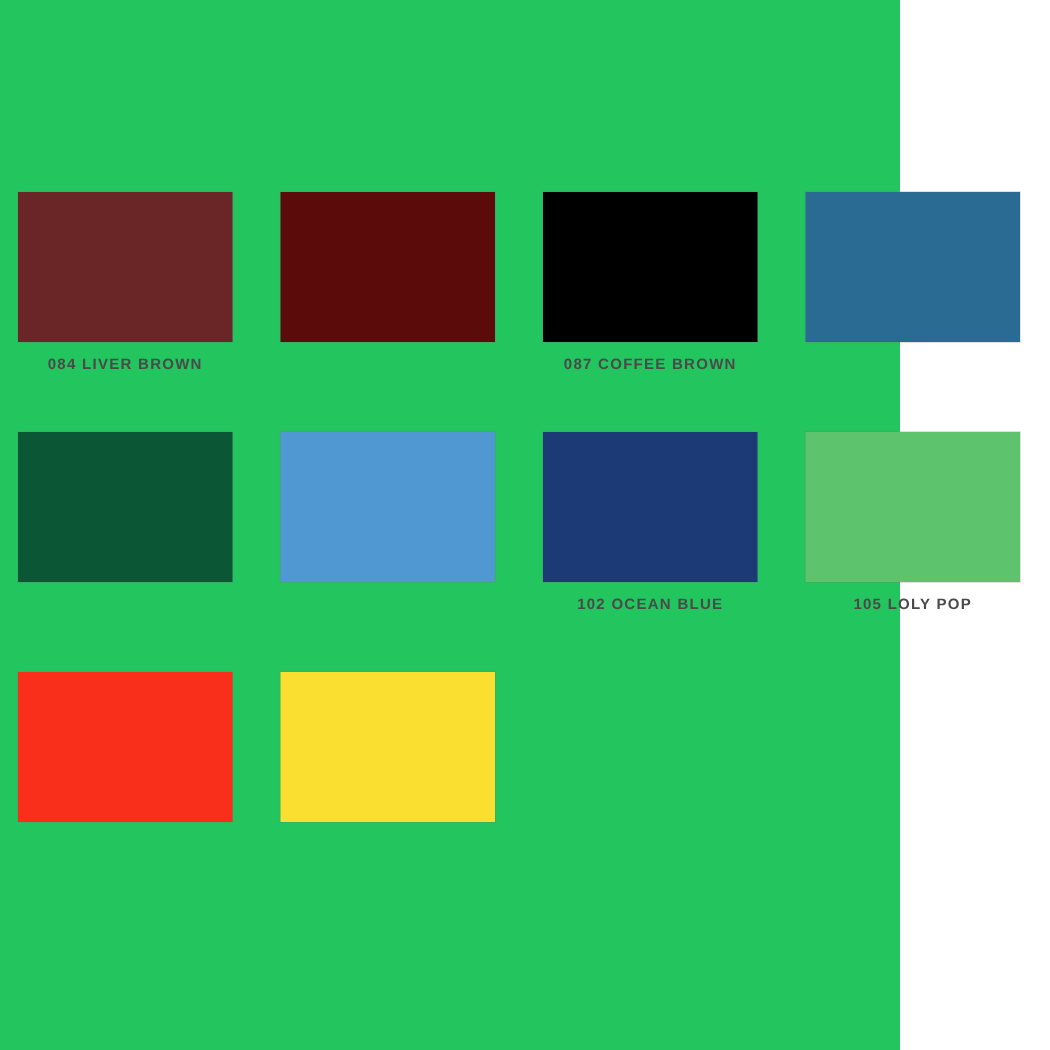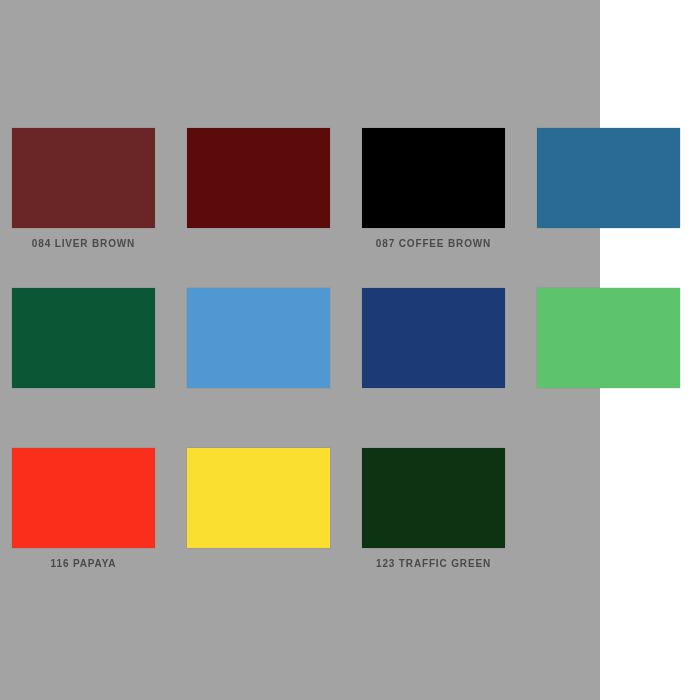--- a/index.html
+++ b/index.html
@@ -13,21 +13,21 @@
     font-family: "Liberation Sans", sans-serif;
     overflow: hidden;
   }
 
   #palette-board {
     position: relative;
     width: 600px;
     height: 700px;
     box-sizing: border-box;
     padding: 118px 0 0 0;
-    background: #a3a3a3;
+    background: #22c55e;
   }
 
   .swatch-grid {
     display: grid;
     grid-template-columns: repeat(4, 175px);
     grid-template-rows: repeat(3, 160px);
     width: 700px;
   }
 
   .swatch-cell {
@@ -82,29 +82,26 @@
         <div class="swatch-chip" style="background: rgb(42, 107, 148);"></div>
       </div>
       <div class="swatch-cell">
         <div class="swatch-chip" style="background: rgb(10, 86, 53);"></div>
       </div>
       <div class="swatch-cell">
         <div class="swatch-chip" style="background: rgb(80, 152, 209);"></div>
       </div>
       <div class="swatch-cell">
         <div class="swatch-chip" style="background: rgb(28, 58, 118);"></div>
+        <div class="swatch-label">102 OCEAN BLUE</div>
       </div>
       <div class="swatch-cell">
         <div class="swatch-chip" style="background: rgb(93, 195, 109);"></div>
+        <div class="swatch-label">105 LOLY POP</div>
       </div>
       <div class="swatch-cell">
         <div class="swatch-chip" style="background: rgb(249, 47, 28);"></div>
-        <div class="swatch-label">116 PAPAYA</div>
       </div>
       <div class="swatch-cell">
         <div class="swatch-chip" style="background: rgb(251, 223, 48);"></div>
-      </div>
-      <div class="swatch-cell">
-        <div class="swatch-chip" style="background: rgb(13, 51, 18);"></div>
-        <div class="swatch-label">123 TRAFFIC GREEN</div>
       </div>
     </div>
 </div>
 
 </body></html>

